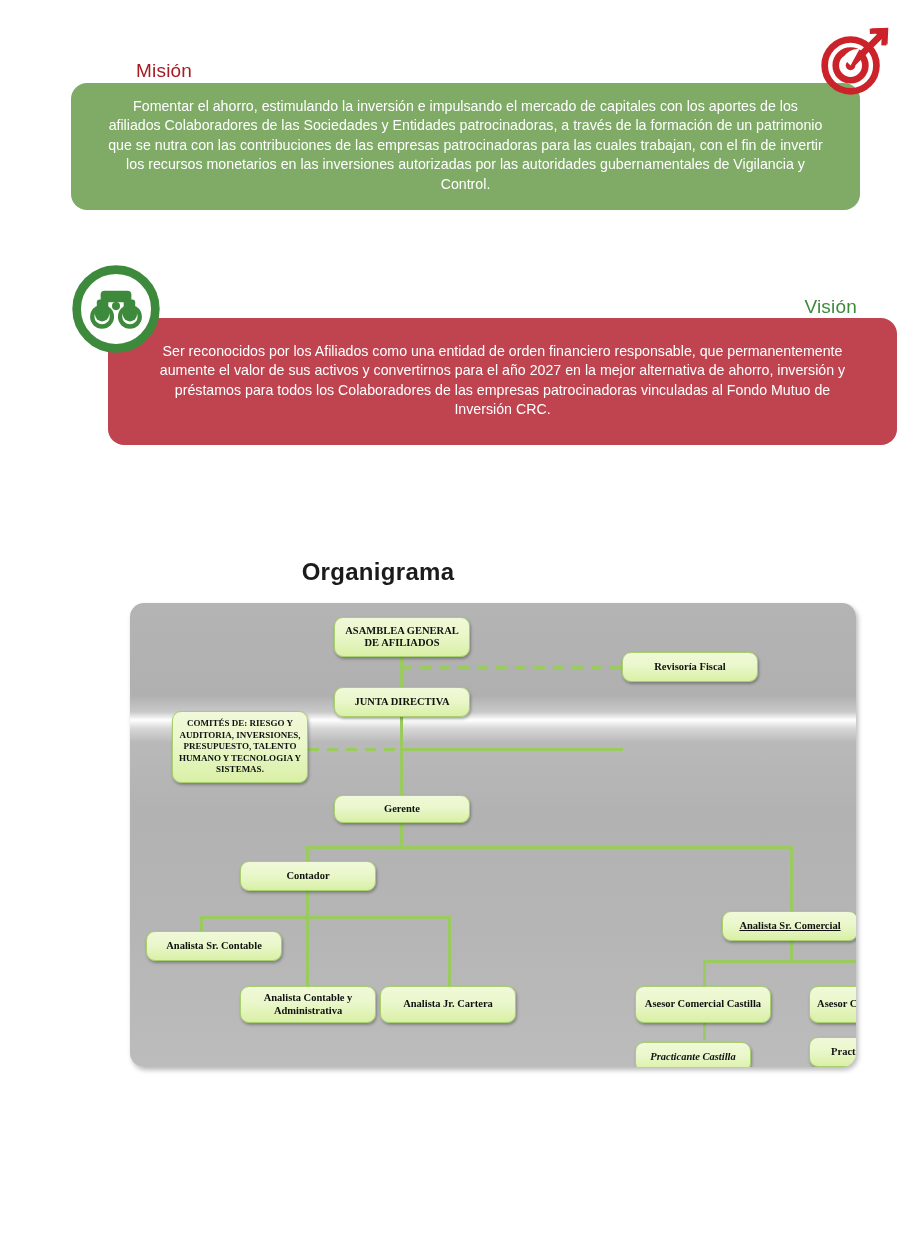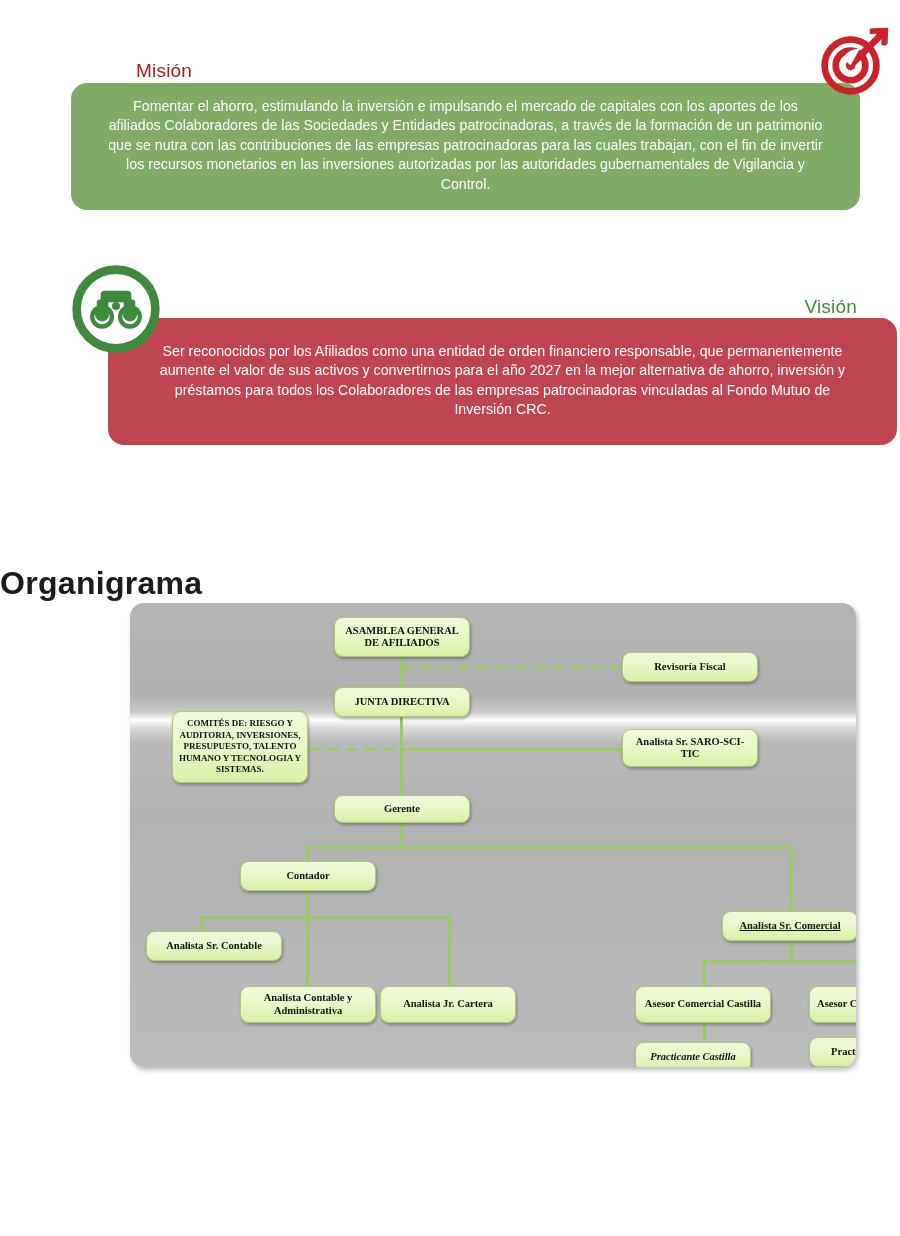--- a/index.html
+++ b/index.html
@@ -90,21 +90,22 @@
     width: 96px;
     height: 96px;
   }
 
   
   #organigrama-title {
     position: absolute;
     left: 0;
     top: 538px;
     width: 756px;
-    font-size: 32px;
+    text-align: center;
+    font-size: 24px;
     color: #1b1b1b;
     letter-spacing: .3px;
   }
 
   #chart-frame {
     position: absolute;
     left: 130px;
     top: 603px;
     width: 726px;
     height: 464px;
@@ -255,21 +256,20 @@
       <div class="line v" style="left:573px; top:408px; height:29px;"></div>
 
       <div class="node" style="left:204px; top:14px; width:136px; height:40px;border-radius:9px;">ASAMBLEA GENERAL DE AFILIADOS</div>
 
       <div class="node" style="left:492px; top:49px; width:136px; height:30px;">Revisoría Fiscal</div>
 
       <div class="node" style="left:204px; top:84px; width:136px; height:30px;">JUNTA DIRECTIVA</div>
 
       <div class="node" style="left:42px; top:108px; width:136px; height:72px; font-size:9px; line-height:11.5px;">COMITÉS DE: RIESGO Y AUDITORIA, INVERSIONES, PRESUPUESTO, TALENTO HUMANO Y TECNOLOGIA Y SISTEMAS.</div>
 
-      <div class="node" style="left:492px; top:126px; width:136px; height:38px;">Analista Sr. SARO-SCI-TIC</div>
 
       <div class="node" style="left:204px; top:192px; width:136px; height:28px;">Gerente</div>
 
       <div class="node" style="left:110px; top:258px; width:136px; height:30px;">Contador</div>
 
       <div class="node" style="left:16px; top:328px; width:136px; height:30px;">Analista Sr. Contable</div>
 
       <div class="node" style="left:110px; top:383px; width:136px; height:37px;">Analista Contable y Administrativa</div>
 
       <div class="node" style="left:250px; top:383px; width:136px; height:37px;">Analista Jr. Cartera</div>

